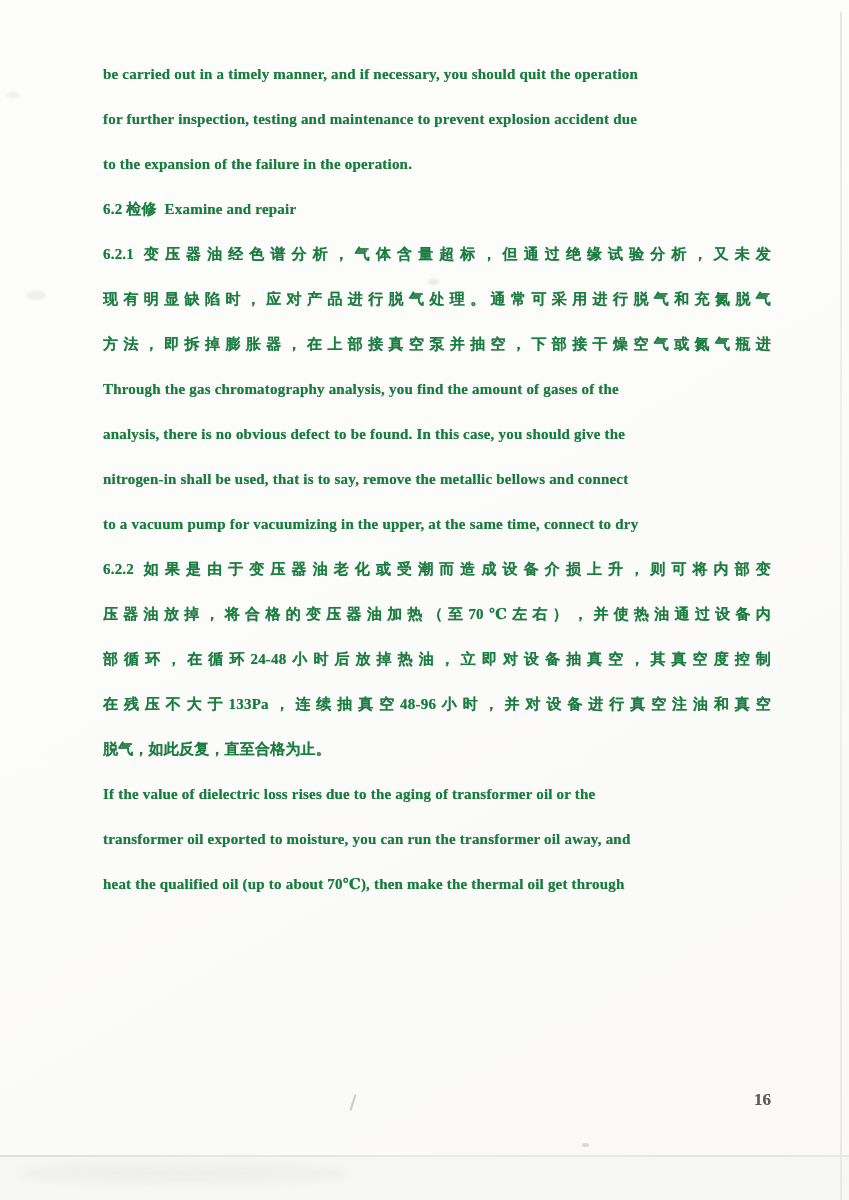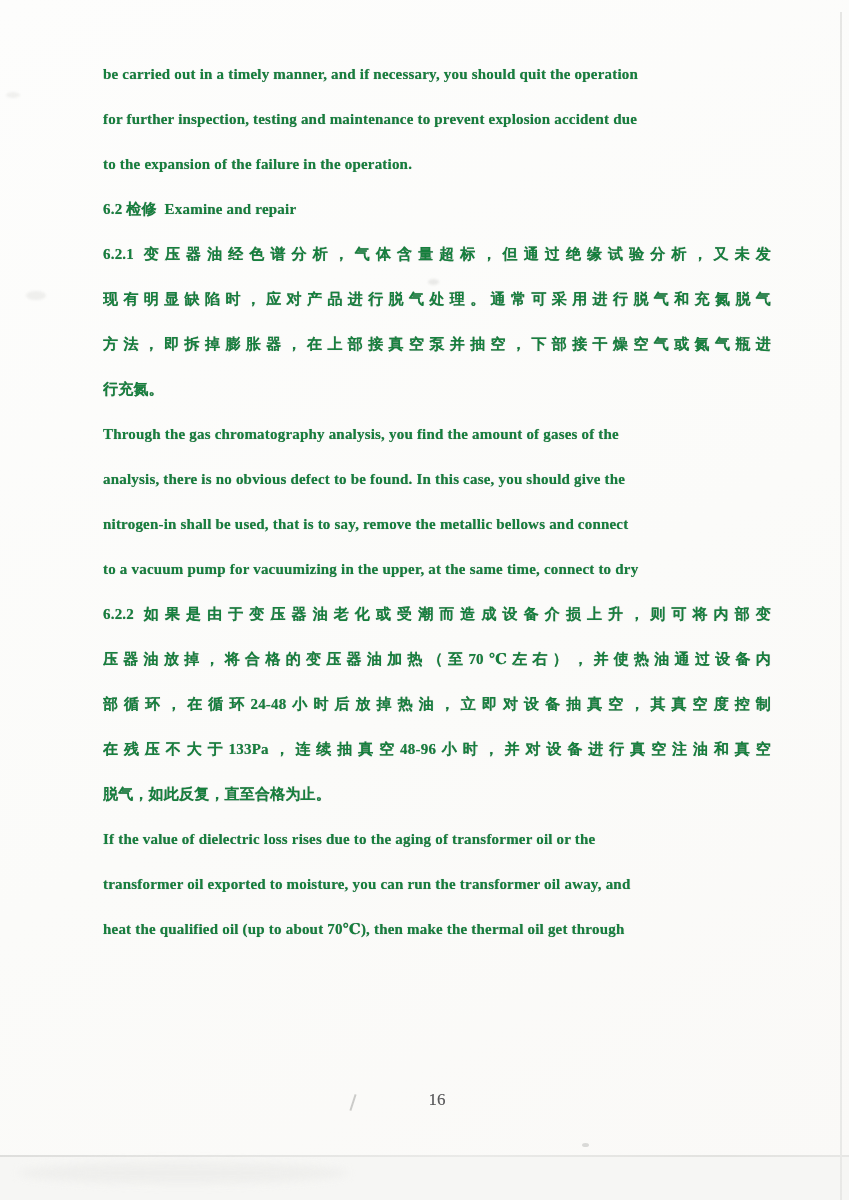--- a/index.html
+++ b/index.html
@@ -40,24 +40,25 @@
     text-align: justify;
     text-align-last: justify;
   }
   .pagenum {
     position: absolute;
     left: 103px;
     top: 1085px;
     width: 668px;
     height: 30px;
     line-height: 30px;
-    text-align: center;
+    text-align: right;
     font-size: 17px;
     color: #5a5a5c;
     text-shadow: 0 0 0.6px rgba(90,90,92,0.5);
+    font-weight: bold;
   }
   
   .edge-line-bottom {
     position: absolute;
     left: 0;
     top: 1155px;
     width: 849px;
     height: 2px;
     background: linear-gradient(to right, #d9d9d7, #e7e7e5 55%, #dededb 85%, #e3e3e1);
     opacity: 0.85;
@@ -130,21 +131,20 @@
     </div>
 
     <div>
       <div class="line">6.2 检修  Examine and repair</div>
     </div>
 
     <div>
       <div class="line j">6.2.1 变压器油经色谱分析，气体含量超标，但通过绝缘试验分析，又未发</div>
       <div class="line j">现有明显缺陷时，应对产品进行脱气处理。通常可采用进行脱气和充氮脱气</div>
       <div class="line j">方法，即拆掉膨胀器，在上部接真空泵并抽空，下部接干燥空气或氮气瓶进</div>
-      <div class="line">行充氮。</div>
     </div>
 
     <div>
       <div class="line">Through the gas chromatography analysis, you find the amount of gases of the</div>
       <div class="line">analysis, there is no obvious defect to be found. In this case, you should give the</div>
       <div class="line">nitrogen-in shall be used, that is to say, remove the metallic bellows and connect</div>
       <div class="line">to a vacuum pump for vacuumizing in the upper, at the same time, connect to dry</div>
     </div>
 
     <div>

